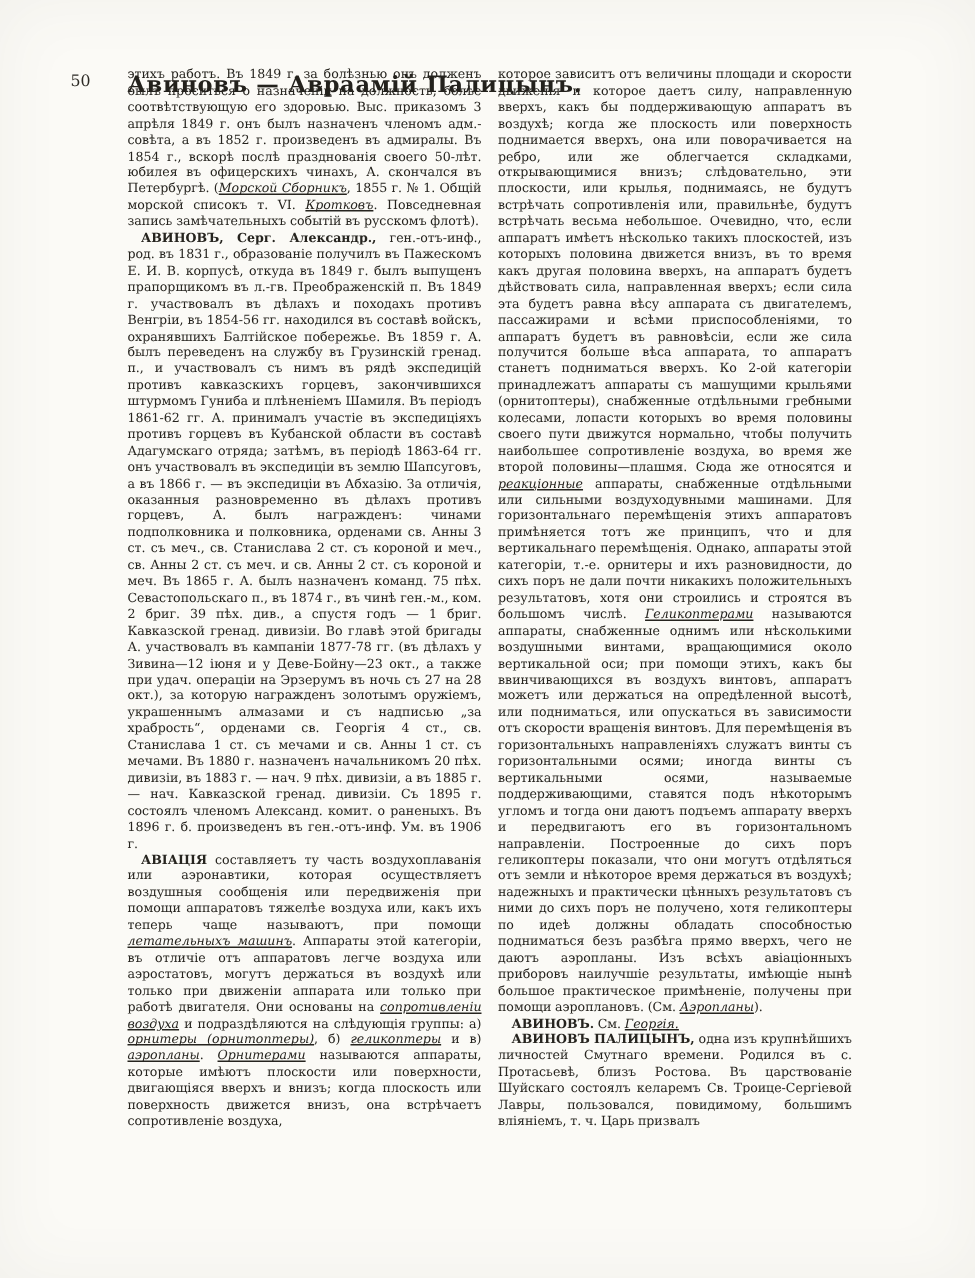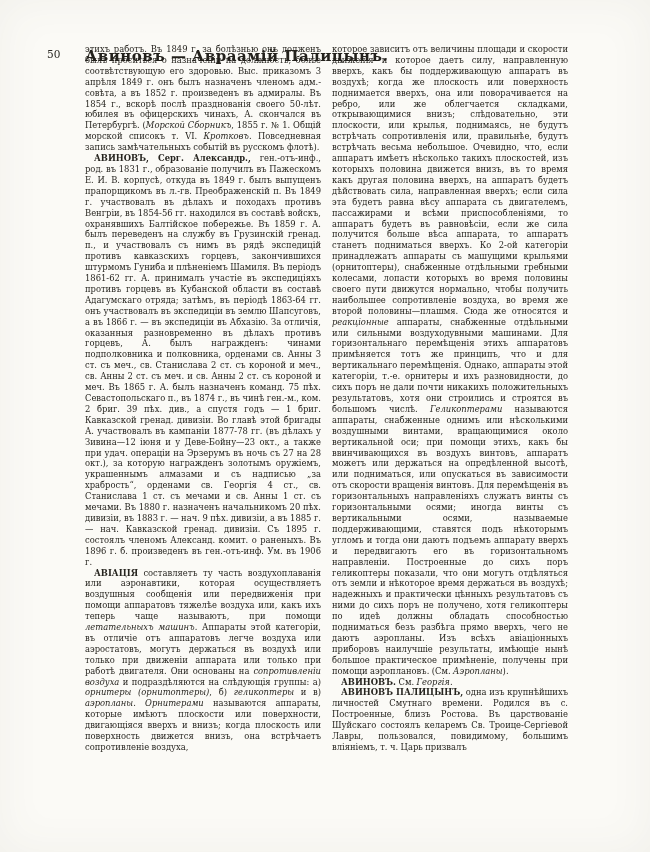--- a/index.html
+++ b/index.html
@@ -14,35 +14,35 @@
     text-align:left;font-weight:700;font-size:15px;letter-spacing:0.5px;color:#23211c;
   }
   .columns{position:absolute;top:44px;left:85px;width:483px;display:flex;gap:11px;}
   .col{
     width:236px;font-size:8.4px;line-height:10.9px;text-align:justify;
     color:#26241f;word-spacing:-0.2px;
   }
   .col p{margin:0;text-indent:9px;}
   .col p.noindent{text-indent:0;}
   .b{font-weight:700;}
-  .i{font-style:italic;}
+  .i{font-style:italic;text-decoration:underline;}
 </style>
 </head>
 <body>
 
 <div class="page">
   <div class="header">
     <span class="page-number">50</span>
     <div class="running-head">Авиновъ — Авраамій Палицынъ.</div>
   </div>
   <div class="columns">
     <div class="col">
         <p class="noindent"><span>этихъ работъ. Въ 1849 г. за болѣзнью онъ долженъ былъ проситься о назначеніи на должность, болѣе соотвѣтствующую его здоровью. Выс. приказомъ 3 апрѣля 1849 г. онъ былъ назначенъ членомъ адм.-совѣта, а въ 1852 г. произведенъ въ адмиралы. Въ 1854 г., вскорѣ послѣ празднованія своего 50-лѣт. юбилея въ офицерскихъ чинахъ, А. скончался въ Петербургѣ. (</span><span class="i">Морской Сборникъ</span><span>, 1855 г. № 1. Общій морской списокъ т. VI. </span><span class="i">Кротковъ</span><span>. Повседневная запись замѣчательныхъ событій въ русскомъ флотѣ).</span></p>
         <p><span class="b">АВИНОВЪ, Серг. Александр.,</span><span> ген.-отъ-инф., род. въ 1831 г., образованіе получилъ въ Пажескомъ Е. И. В. корпусѣ, откуда въ 1849 г. былъ выпущенъ прапорщикомъ въ л.-гв. Преображенскій п. Въ 1849 г. участвовалъ въ дѣлахъ и походахъ противъ Венгріи, въ 1854-56 гг. находился въ составѣ войскъ, охранявшихъ Балтійское побережье. Въ 1859 г. А. былъ переведенъ на службу въ Грузинскій гренад. п., и участвовалъ съ нимъ въ рядѣ экспедицій противъ кавказскихъ горцевъ, закончившихся штурмомъ Гуниба и плѣненіемъ Шамиля. Въ періодъ 1861-62 гг. А. принималъ участіе въ экспедиціяхъ противъ горцевъ въ Кубанской области въ составѣ Адагумскаго отряда; затѣмъ, въ періодѣ 1863-64 гг. онъ участвовалъ въ экспедиціи въ землю Шапсуговъ, а въ 1866 г. — въ экспедиціи въ Абхазію. За отличія, оказанныя разновременно въ дѣлахъ противъ горцевъ, А. былъ награжденъ: чинами подполковника и полковника, орденами св. Анны 3 ст. съ меч., св. Станислава 2 ст. съ короной и меч., св. Анны 2 ст. съ меч. и св. Анны 2 ст. съ короной и меч. Въ 1865 г. А. былъ назначенъ команд. 75 пѣх. Севастопольскаго п., въ 1874 г., въ чинѣ ген.-м., ком. 2 бриг. 39 пѣх. див., а спустя годъ — 1 бриг. Кавказской гренад. дивизіи. Во главѣ этой бригады А. участвовалъ въ кампаніи 1877-78 гг. (въ дѣлахъ у Зивина—12 іюня и у Деве-Бойну—23 окт., а также при удач. операціи на Эрзерумъ въ ночь съ 27 на 28 окт.), за которую награжденъ золотымъ оружіемъ, украшеннымъ алмазами и съ надписью „за храбрость“, орденами св. Георгія 4 ст., св. Станислава 1 ст. съ мечами и св. Анны 1 ст. съ мечами. Въ 1880 г. назначенъ начальникомъ 20 пѣх. дивизіи, въ 1883 г. — нач. 9 пѣх. дивизіи, а въ 1885 г. — нач. Кавказской гренад. дивизіи. Съ 1895 г. состоялъ членомъ Александ. комит. о раненыхъ. Въ 1896 г. б. произведенъ въ ген.-отъ-инф. Ум. въ 1906 г.</span></p>
         <p><span class="b">АВІАЦІЯ</span><span> составляетъ ту часть воздухоплаванія или аэронавтики, которая осуществляетъ воздушныя сообщенія или передвиженія при помощи аппаратовъ тяжелѣе воздуха или, какъ ихъ теперь чаще называютъ, при помощи </span><span class="i">летательныхъ машинъ</span><span>. Аппараты этой категоріи, въ отличіе отъ аппаратовъ легче воздуха или аэростатовъ, могутъ держаться въ воздухѣ или только при движеніи аппарата или только при работѣ двигателя. Они основаны на </span><span class="i">сопротивленіи воздуха</span><span> и подраздѣляются на слѣдующія группы: а) </span><span class="i">орнитеры (орнитоптеры)</span><span>, б) </span><span class="i">геликоптеры</span><span> и в) </span><span class="i">аэропланы</span><span>. </span><span class="i">Орнитерами</span><span> называются аппараты, которые имѣютъ плоскости или поверхности, двигающіяся вверхъ и внизъ; когда плоскость или поверхность движется внизъ, она встрѣчаетъ сопротивленіе воздуха,</span></p>
       </div>
     <div class="col">
         <p class="noindent"><span>которое зависитъ отъ величины площади и скорости движенія и которое даетъ силу, направленную вверхъ, какъ бы поддерживающую аппаратъ въ воздухѣ; когда же плоскость или поверхность поднимается вверхъ, она или поворачивается на ребро, или же облегчается складками, открывающимися внизъ; слѣдовательно, эти плоскости, или крылья, поднимаясь, не будутъ встрѣчать сопротивленія или, правильнѣе, будутъ встрѣчать весьма небольшое. Очевидно, что, если аппаратъ имѣетъ нѣсколько такихъ плоскостей, изъ которыхъ половина движется внизъ, въ то время какъ другая половина вверхъ, на аппаратъ будетъ дѣйствовать сила, направленная вверхъ; если сила эта будетъ равна вѣсу аппарата съ двигателемъ, пассажирами и всѣми приспособленіями, то аппаратъ будетъ въ равновѣсіи, если же сила получится больше вѣса аппарата, то аппаратъ станетъ подниматься вверхъ. Ко 2-ой категоріи принадлежатъ аппараты съ машущими крыльями (орнитоптеры), снабженные отдѣльными гребными колесами, лопасти которыхъ во время половины своего пути движутся нормально, чтобы получить наибольшее сопротивленіе воздуха, во время же второй половины—плашмя. Сюда же относятся и </span><span class="i">реакціонные</span><span> аппараты, снабженные отдѣльными или сильными воздуходувными машинами. Для горизонтальнаго перемѣщенія этихъ аппаратовъ примѣняется тотъ же принципъ, что и для вертикальнаго перемѣщенія. Однако, аппараты этой категоріи, т.-е. орнитеры и ихъ разновидности, до сихъ поръ не дали почти никакихъ положительныхъ результатовъ, хотя они строились и строятся въ большомъ числѣ. </span><span class="i">Геликоптерами</span><span> называются аппараты, снабженные однимъ или нѣсколькими воздушными винтами, вращающимися около вертикальной оси; при помощи этихъ, какъ бы ввинчивающихся въ воздухъ винтовъ, аппаратъ можетъ или держаться на опредѣленной высотѣ, или подниматься, или опускаться въ зависимости отъ скорости вращенія винтовъ. Для перемѣщенія въ горизонтальныхъ направленіяхъ служатъ винты съ горизонтальными осями; иногда винты съ вертикальными осями, называемые поддерживающими, ставятся подъ нѣкоторымъ угломъ и тогда они даютъ подъемъ аппарату вверхъ и передвигаютъ его въ горизонтальномъ направленіи. Построенные до сихъ поръ геликоптеры показали, что они могутъ отдѣляться отъ земли и нѣкоторое время держаться въ воздухѣ; надежныхъ и практически цѣнныхъ результатовъ съ ними до сихъ поръ не получено, хотя геликоптеры по идеѣ должны обладать способностью подниматься безъ разбѣга прямо вверхъ, чего не даютъ аэропланы. Изъ всѣхъ авіаціонныхъ приборовъ наилучшіе результаты, имѣющіе нынѣ большое практическое примѣненіе, получены при помощи аэроплановъ. (См. </span><span class="i">Аэропланы</span><span>).</span></p>
         <p><span class="b">АВИНОВЪ.</span><span> См. </span><span class="i">Георгія.</span></p>
-        <p><span class="b">АВИНОВЪ ПАЛИЦЫНЪ,</span><span> одна изъ крупнѣйшихъ личностей Смутнаго времени. Родился въ с. Построенные, близъ Ростова. Въ царствованіе Шуйскаго состоялъ келаремъ Св. Троице-Сергіевой Лавры, пользовался, повидимому, большимъ вліяніемъ, т. ч. Царь призвалъ</span></p>
+        <p><span class="b">АВИНОВЪ ПАЛИЦЫНЪ,</span><span> одна изъ крупнѣйшихъ личностей Смутнаго времени. Родился въ с. Протасьевѣ, близъ Ростова. Въ царствованіе Шуйскаго состоялъ келаремъ Св. Троице-Сергіевой Лавры, пользовался, повидимому, большимъ вліяніемъ, т. ч. Царь призвалъ</span></p>
       </div>
   </div>
 </div>
 
 </body></html>

